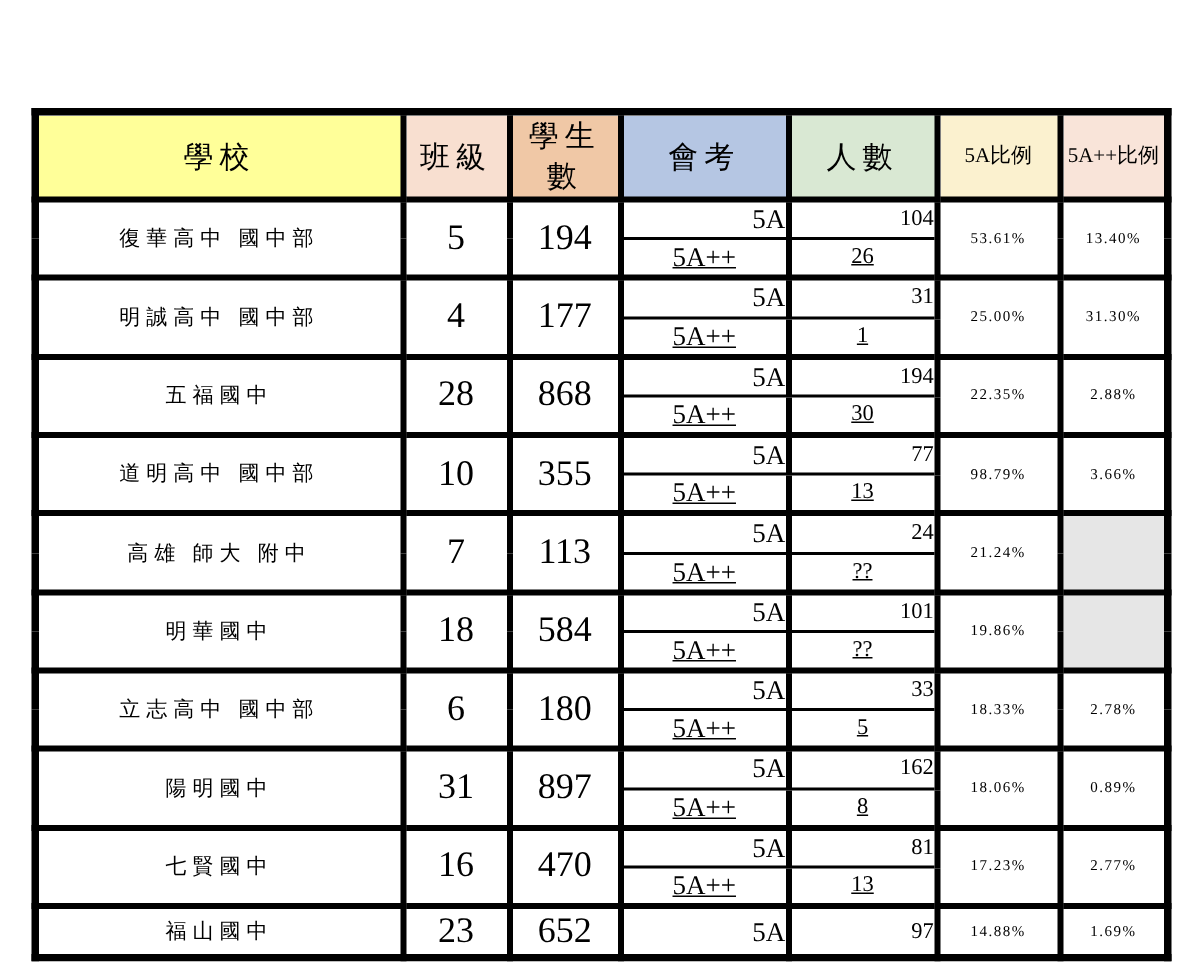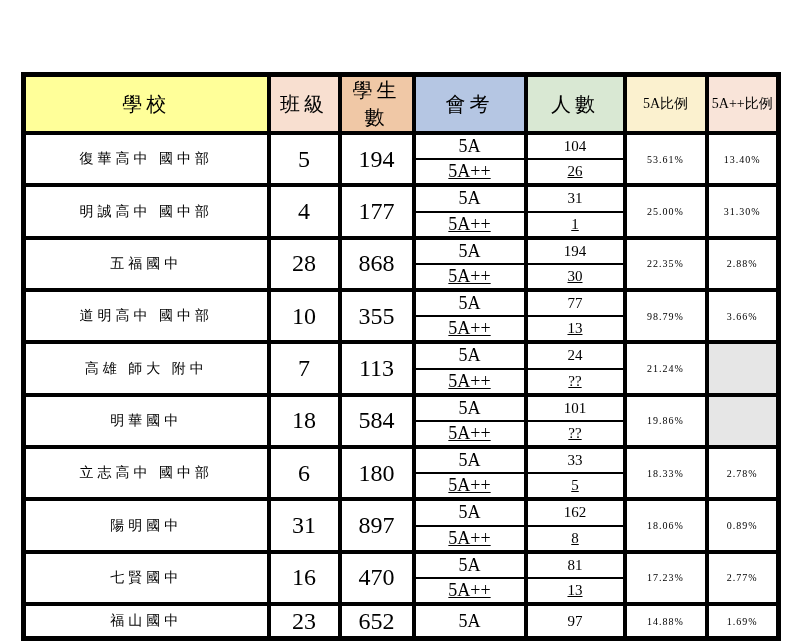--- a/index.html
+++ b/index.html
@@ -59,21 +59,21 @@
   th.h-ratio5app{ background: var(--header-ratio5app,#F9E4D9); }
 
   td.school { font-size: 14px; letter-spacing: 4px; white-space: pre; font-family: Liberation Serif, serif; }
   td.num    { font-size: 24px; }
   td.exam-cell  { font-size: 18px; }
   td.count-cell { font-size: 15px; }
   td.ratio  { font-size: 10px; letter-spacing: 1px; }
   td.ratio.gray { background: var(--empty-cell, #E6E6E6); }
 
   
-  tr.sub-top td.sub    { border-bottom: 2px solid var(--border, #000); }
+  tr.sub-top td.sub    { border-bottom: 2px solid var(--border, #000); text-align: right; }
   tr.sub-bottom td     { border-top: 2px solid var(--border, #000); text-decoration: underline; }
 
   
   tr.sub-top td.exam-cell { position: relative; }
   tr.sub-top td.exam-cell::after {
     content: "";
     position: absolute;
     left: -16px;
     bottom: -2px;
     width: 14px;

